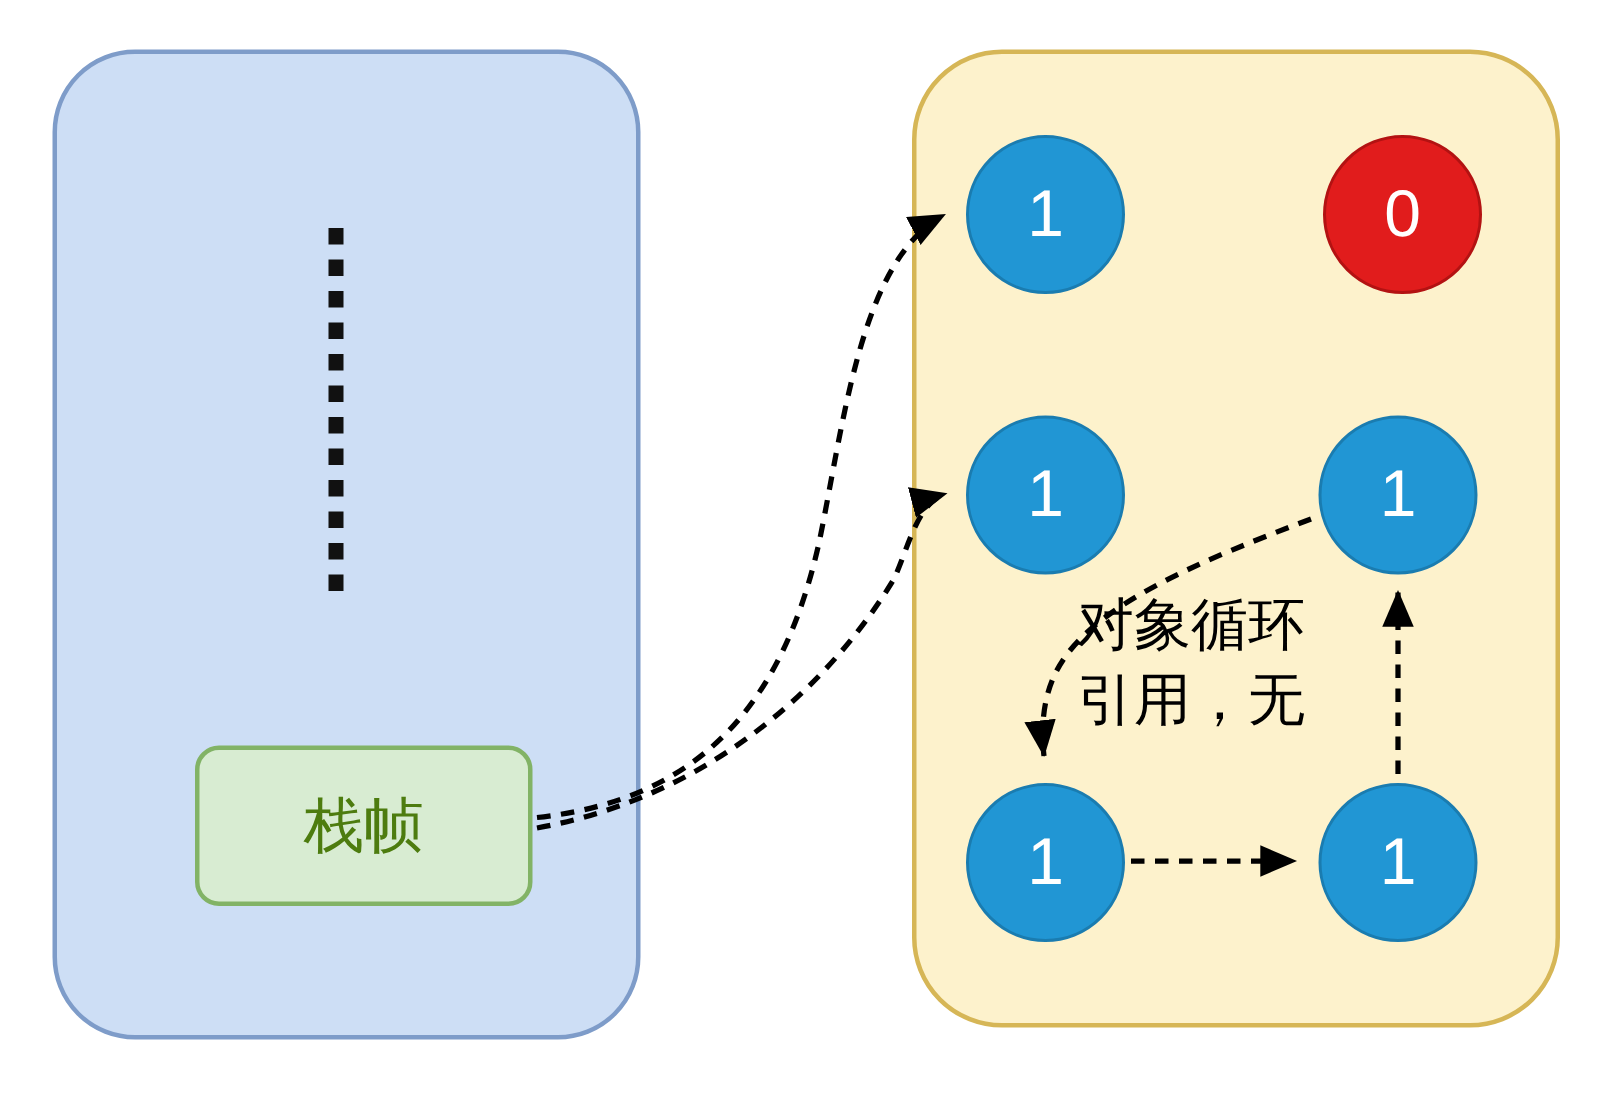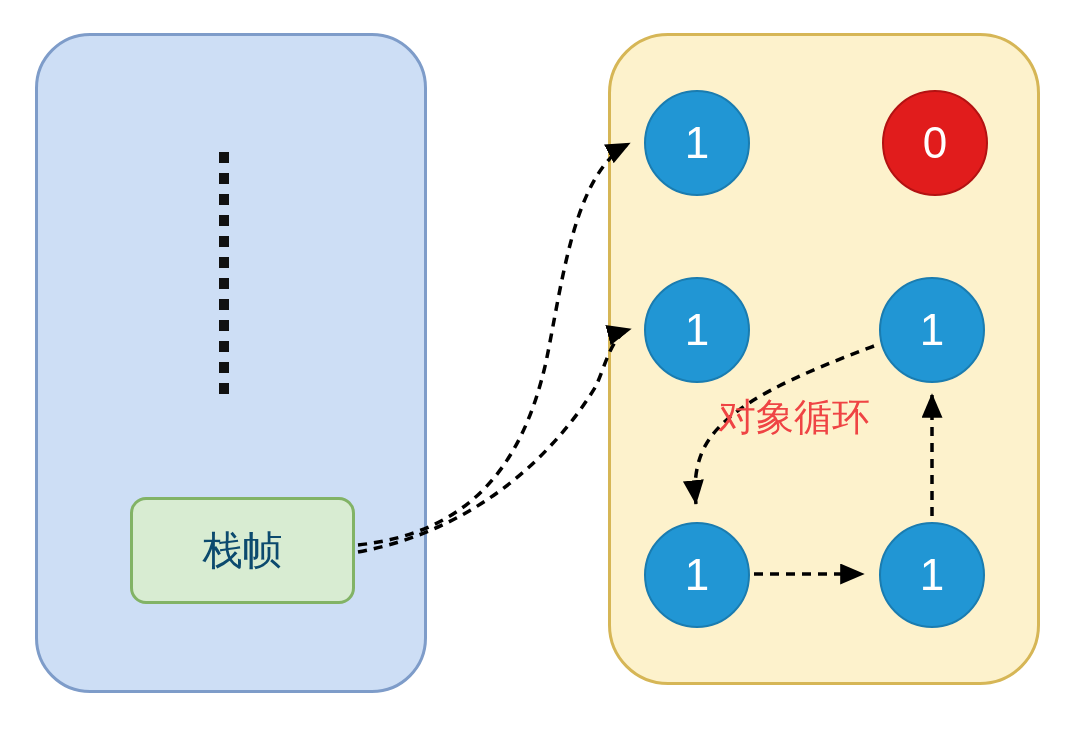--- a/index.html
+++ b/index.html
@@ -41,21 +41,21 @@
     left: 130px; top: 497px;
     width: 225px; height: 107px;
     background: #d8ecd2;
     border: 3px solid #82b366;
     border-radius: 16px;
     box-sizing: border-box;
     display: flex;
     align-items: center;
     justify-content: center;
     font-size: 40px;
-    color: #0c4a6e;
+    color: #4d7c0f;
   }
   
   .obj {
     position: absolute;
     width: 106px; height: 106px;
     border-radius: 50%;
     display: flex;
     align-items: center;
     justify-content: center;
     color: #ffffff;
@@ -72,21 +72,21 @@
   .obj.bottom-left  { left: 644px; top: 522px; }
   .obj.bottom-right { left: 879px; top: 522px; }
 
   
   .annotation {
     position: absolute;
     left: 718px; top: 392px;
     width: 220px;
     font-size: 38px;
     line-height: 1.32;
-    color: #ef4444;
+    color: #000000;
     white-space: nowrap;
   }
 
   .overlay {
     position: absolute;
     left: 0; top: 0;
     width: 1080px; height: 734px;
     pointer-events: none;
   }
 </style>
@@ -136,15 +136,16 @@
   </div>
   <div class="obj blue bottom-left">
     <span>1</span>
   </div>
   <div class="obj blue bottom-right">
     <span>1</span>
   </div>
 
   <div class="annotation">
     <div>对象循环</div>
+    <div>引用，无</div>
   </div>
 
 </div>
 
 </body></html>

